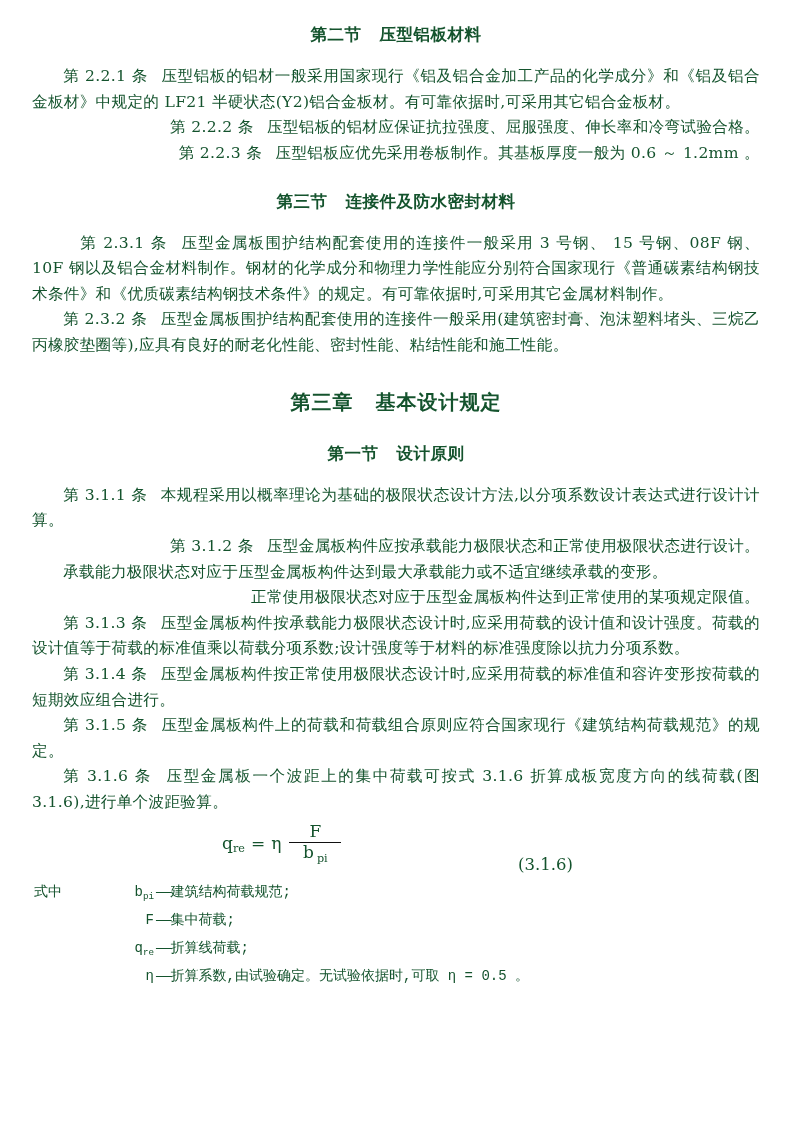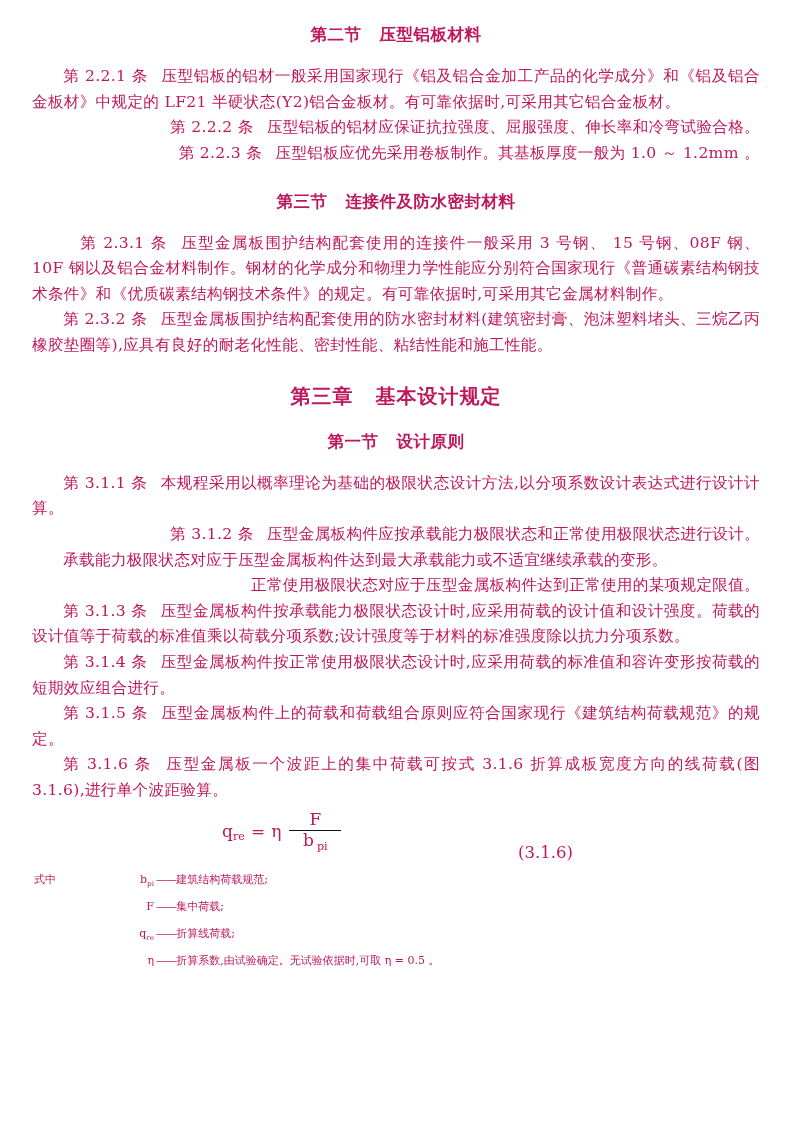--- a/index.html
+++ b/index.html
@@ -7,36 +7,36 @@
     padding: 0;
     background: #ffffff;
   }
   .page {
     position: relative;
     width: 792px;
     height: 1122px;
     background: #ffffff;
     overflow: hidden;
     font-family: "DejaVu Serif", "Liberation Serif", serif;
-    color: #be185d;
+    color: #14532d;
   }
   .content {
     position: absolute;
     left: 32px;
     top: 0;
     width: 728px;
   }
 
   
   .chapter-heading {
     text-align: center;
     font-weight: bold;
     font-size: 20px;
     letter-spacing: 1px;
-    margin: 0;
+    margin: 6px;
     padding: 0;
     line-height: 1.1;
   }
   .section-heading {
     text-align: center;
     font-weight: bold;
     font-size: 16.5px;
     letter-spacing: 0.5px;
     margin: 0;
     padding: 0;
@@ -124,22 +124,23 @@
   .eqnum {
     position: absolute;
     left: 486px;
     top: 22px;
     font-size: 16.5px;
     margin-top: 12px;
   }
 
   
   .where-block {
-    font-size: 11px;
+    font-size: 14px;
     line-height: 26px;
+    font-family: Liberation Mono, monospace;
   }
   .where-row {
     display: flex;
     align-items: baseline;
     white-space: nowrap;
   }
   .where-label {
     width: 58px;
     flex: 0 0 58px;
     padding-left: 2px;
@@ -176,37 +177,37 @@
 
     <p class="para">
       <span>第 2.2.1 条</span><span class="sp"></span><span>压型铝板的铝材一般采用国家现行《铝及铝合金加工产品的化学成分》和《铝及铝合金板材》中规定的 LF21 半硬状态(Y2)铝合金板材。有可靠依据时,可采用其它铝合金板材。</span>
     </p>
 
     <p class="para last-line-left">
       <span>第 2.2.2 条</span><span class="sp"></span><span>压型铝板的铝材应保证抗拉强度、屈服强度、伸长率和冷弯试验合格。</span>
     </p>
 
     <p class="para last-line-left">
-      <span>第 2.2.3 条</span><span class="sp"></span><span>压型铝板应优先采用卷板制作。其基板厚度一般为 1.0 ～ 1.2mm 。</span>
+      <span>第 2.2.3 条</span><span class="sp"></span><span>压型铝板应优先采用卷板制作。其基板厚度一般为 0.6 ～ 1.2mm 。</span>
     </p>
 
     <div class="vspace-l"></div>
 
     <div class="section-heading">
       <span>第三节</span><span class="heading-gap"></span><span>连接件及防水密封材料</span>
     </div>
 
     <div class="vspace-m"></div>
 
     <p class="para wide-indent">
       <span>第 2.3.1 条</span><span class="sp"></span><span>压型金属板围护结构配套使用的连接件一般采用 3 号钢、 15 号钢、08F 钢、 10F 钢以及铝合金材料制作。钢材的化学成分和物理力学性能应分别符合国家现行《普通碳素结构钢技术条件》和《优质碳素结构钢技术条件》的规定。有可靠依据时,可采用其它金属材料制作。</span>
     </p>
 
     <p class="para">
-      <span>第 2.3.2 条</span><span class="sp"></span><span>压型金属板围护结构配套使用的防水密封材料(建筑密封膏、泡沫塑料堵头、三烷乙丙橡胶垫圈等),应具有良好的耐老化性能、密封性能、粘结性能和施工性能。</span>
+      <span>第 2.3.2 条</span><span class="sp"></span><span>压型金属板围护结构配套使用的连接件一般采用(建筑密封膏、泡沫塑料堵头、三烷乙丙橡胶垫圈等),应具有良好的耐老化性能、密封性能、粘结性能和施工性能。</span>
     </p>
 
     <div class="vspace-l"></div>
 
     <div class="chapter-heading">
       <span>第三章</span><span class="heading-gap"></span><span>基本设计规定</span>
     </div>
 
     <div class="vspace-l"></div>
 

